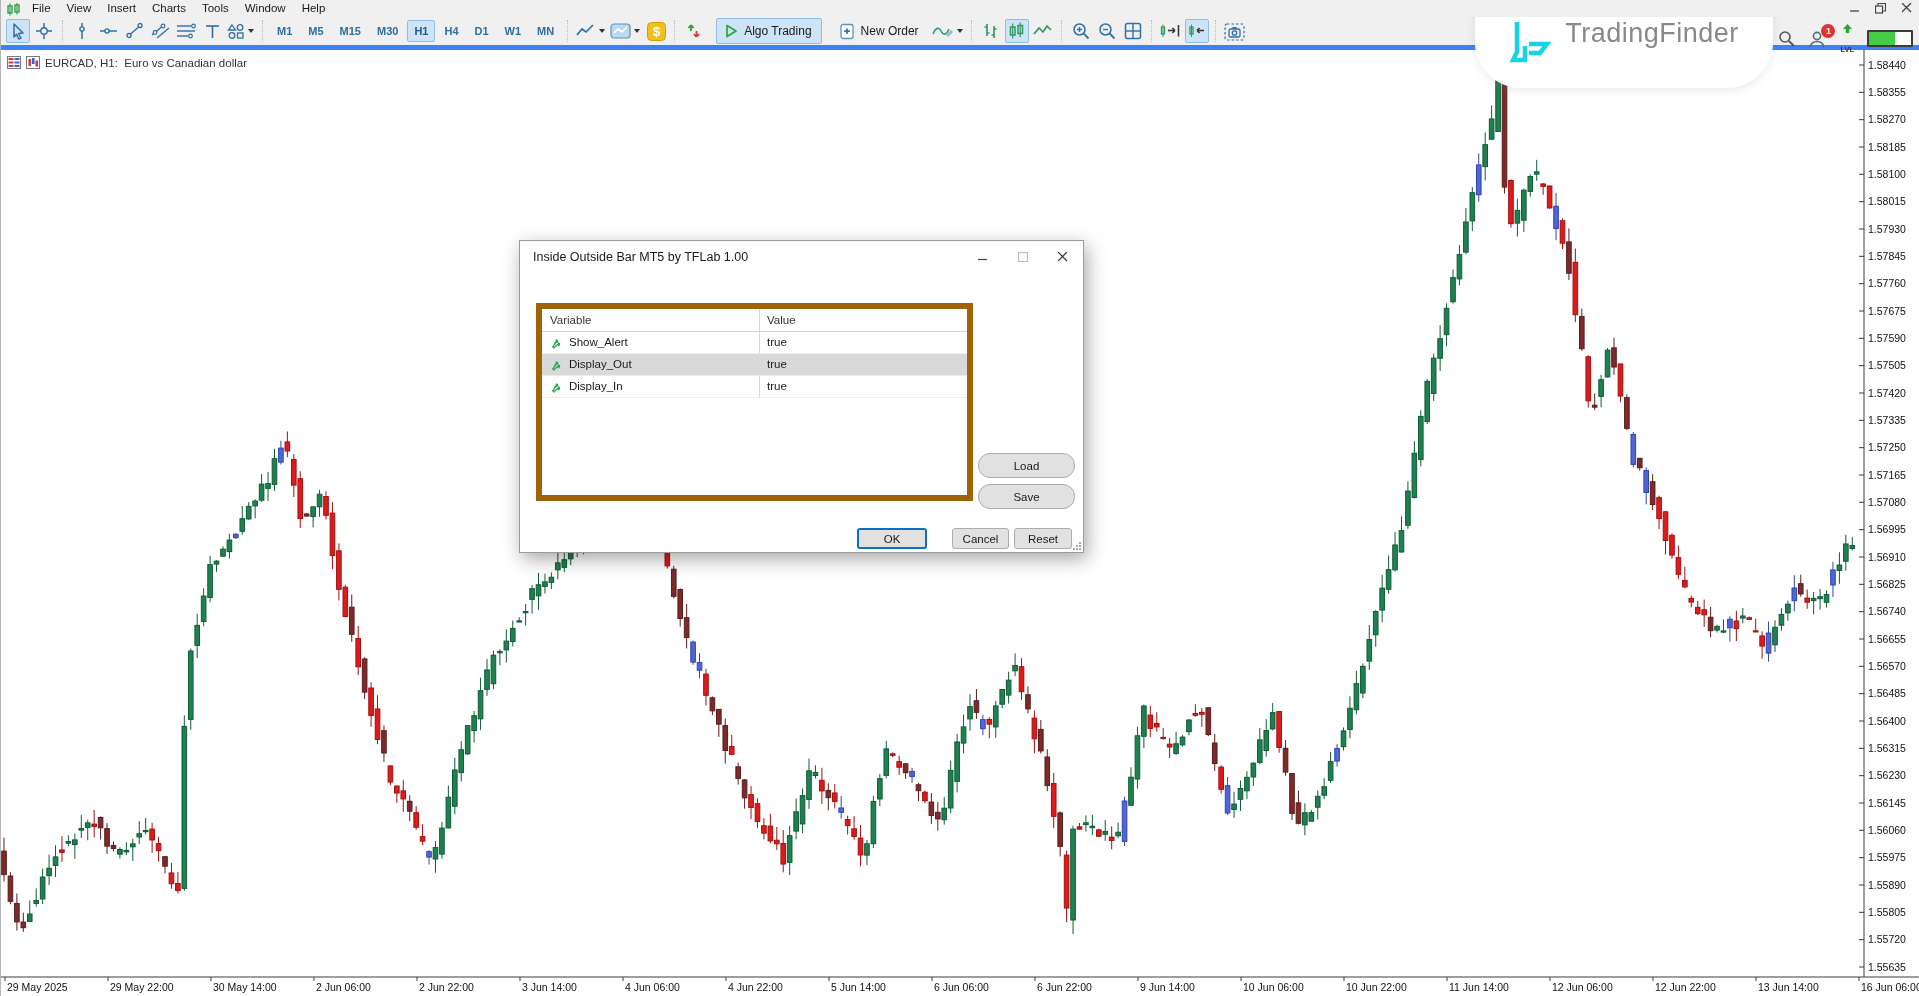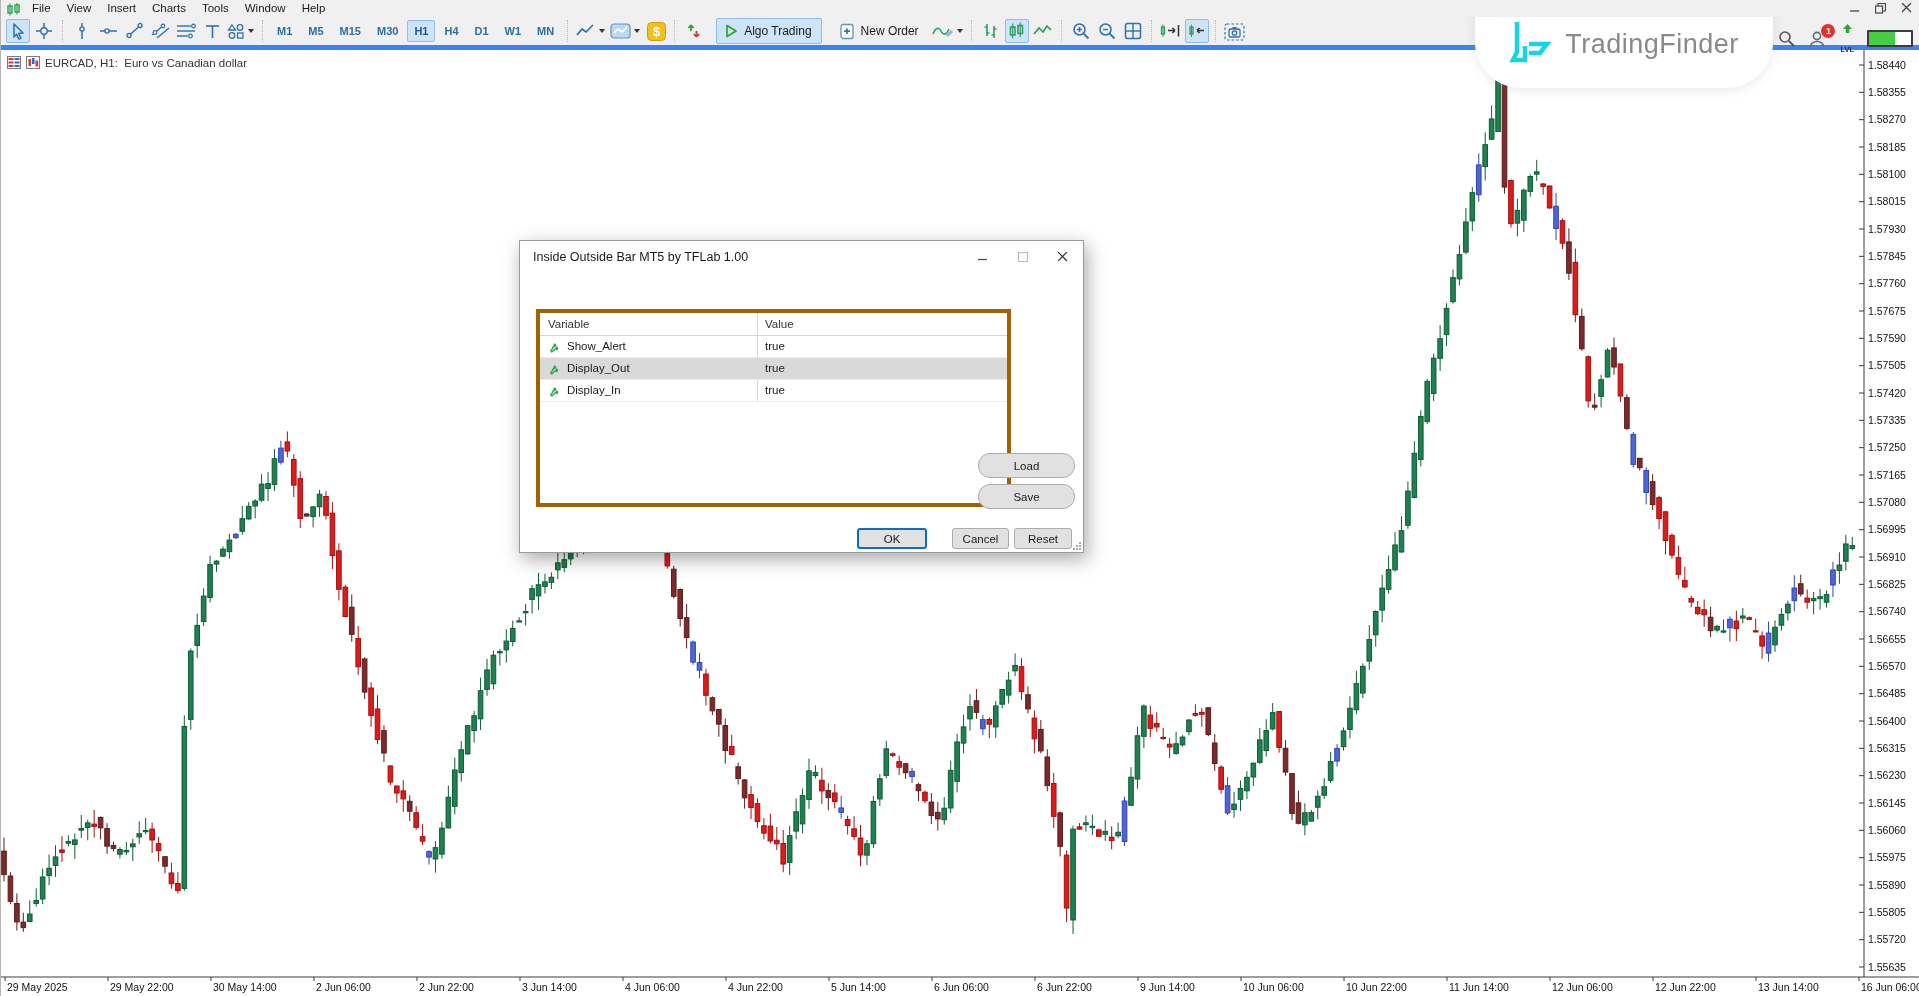--- a/index.html
+++ b/index.html
@@ -27,42 +27,42 @@
   .drop{margin-left:3px;display:flex}
   
   #chart-svg{position:absolute;left:0;top:0;z-index:0}
   #chart-svg text{font-family:"Liberation Sans",sans-serif}
   .symbol-label{position:absolute;left:6px;top:56px;display:flex;align-items:center;gap:5px;z-index:2}
   .symbol-label span{font-size:11.5px;color:#333;white-space:pre}
   
   .watermark{position:absolute;left:1474px;top:0;width:298px;height:88px;background:#fff;
              border-radius:0 0 46px 46px;z-index:4;display:flex;align-items:center;justify-content:center;
              box-shadow:0 2px 10px rgba(120,130,140,.18)}
-  .wm-inner{display:flex;align-items:center;gap:10px}
+  .wm-inner{display:flex;align-items:flex-start;gap:10px}
   .wm-text{font-size:27px;color:#87898b;letter-spacing:.5px}
   .status-icons{position:absolute;right:6px;top:24px;display:flex;align-items:center;gap:13px;z-index:5}
   .profile-wrap{position:relative;display:flex}
   .badge{position:absolute;right:-8px;top:-6px;background:#e03232;color:#fff;font-size:9px;font-weight:bold;
          width:14px;height:14px;border-radius:50%;display:flex;align-items:center;justify-content:center}
   .lvl{display:flex;flex-direction:column;align-items:center;line-height:1}
   .lvl span{font-size:7.5px;font-weight:bold;color:#333;margin-top:13px}
   .conn{width:42px;height:13px;border:2px solid #3c3c3c;border-radius:1px;background:#fff;overflow:hidden}
   .conn i{display:block;height:100%;width:62%;background:#47cc47}
   
   .dialog{position:absolute;left:518px;top:240px;width:565px;height:313px;background:#fff;
           border:1px solid #9a9a9a;box-shadow:3px 6px 18px rgba(0,0,0,.35);z-index:10;box-sizing:border-box}
   .dlg-titlebar{height:31px;display:flex;align-items:center;padding-left:13px}
   .dlg-title{font-size:12.5px;color:#1a1a1a}
   .dlg-controls{margin-left:auto;display:flex;height:100%}
   .dlg-btn{width:40px;height:100%;display:flex;align-items:center;justify-content:center;color:#444;font-size:11px}
   .dlg-btn.max{color:#bcbcbc}
   .dlg-tabs{display:flex;gap:4px;padding:8px 0 0 14px}
   .dlg-tab{font-size:12px;color:#222;padding:3px 9px 6px 9px;border-bottom:3px solid transparent}
   .dlg-tab.active{border-bottom-color:#0a6fc2}
-  .dlg-table{position:absolute;left:16px;top:68px;width:475px;height:198px;border:4px solid #a16207;
+  .dlg-table{position:absolute;left:16px;top:62px;width:437px;height:198px;border:6px solid #a16207;
              box-sizing:border-box;font-size:11.5px;color:#1a1a1a;background:#fff;overflow:hidden}
   .dt-head{display:flex;height:22px;line-height:22px;border-bottom:1px solid #d6d6d6;color:#333}
   .dt-col1{width:218px;padding-left:8px;box-sizing:border-box;border-right:1px solid #d9d9d9}
   .dt-col2{flex:1;padding-left:7px}
   .dt-row{display:flex;height:21px;line-height:21px;border-bottom:1px solid #ececec;align-items:flex-start}
   .dt-row.selected{background:#d9d9d9}
   .dt-row .dt-col1{display:flex;align-items:center;gap:6px;border-right:1px solid #d9d9d9;height:100%}
   .side-btn{position:absolute;left:458px;width:97px;height:25px;background:#e1e1e1;border:1px solid #adadad;
             border-radius:12px;font-size:11.5px;color:#1a1a1a;display:flex;align-items:center;justify-content:center}
   .bot-btn{position:absolute;top:287px;height:21px;background:#e1e1e1;border:1px solid #adadad;border-radius:3px;

